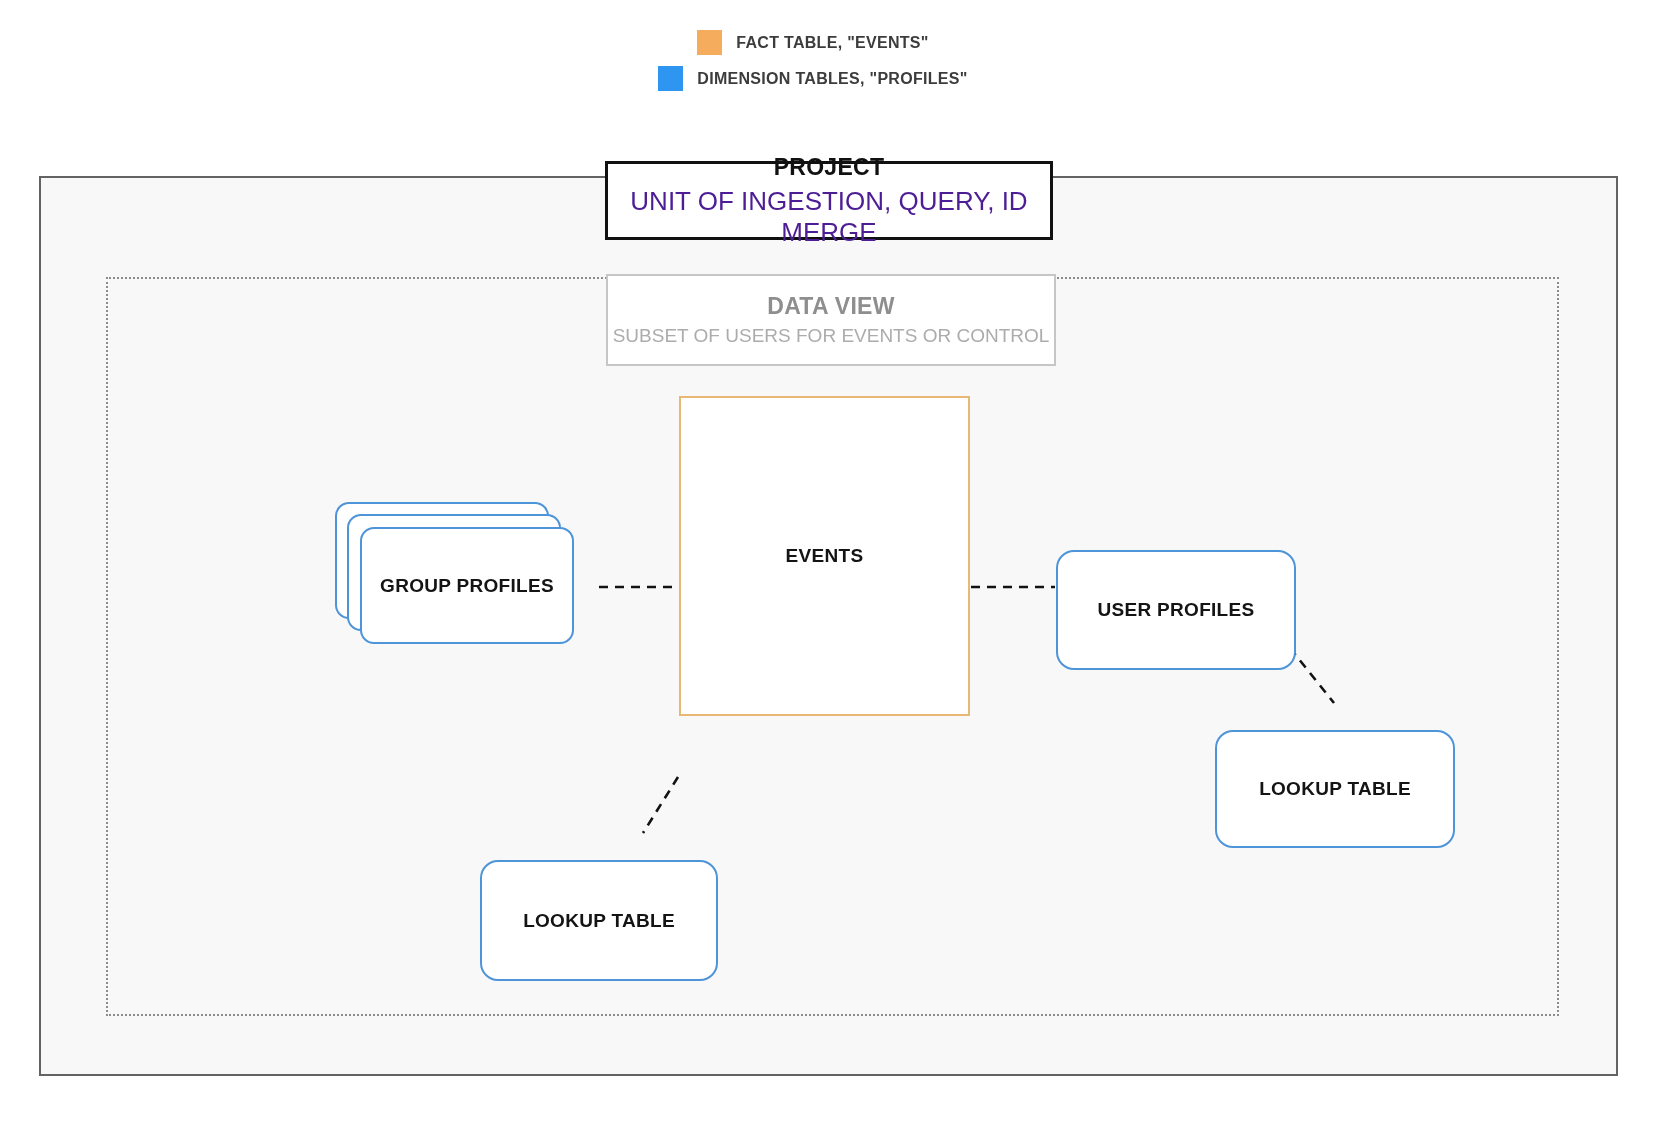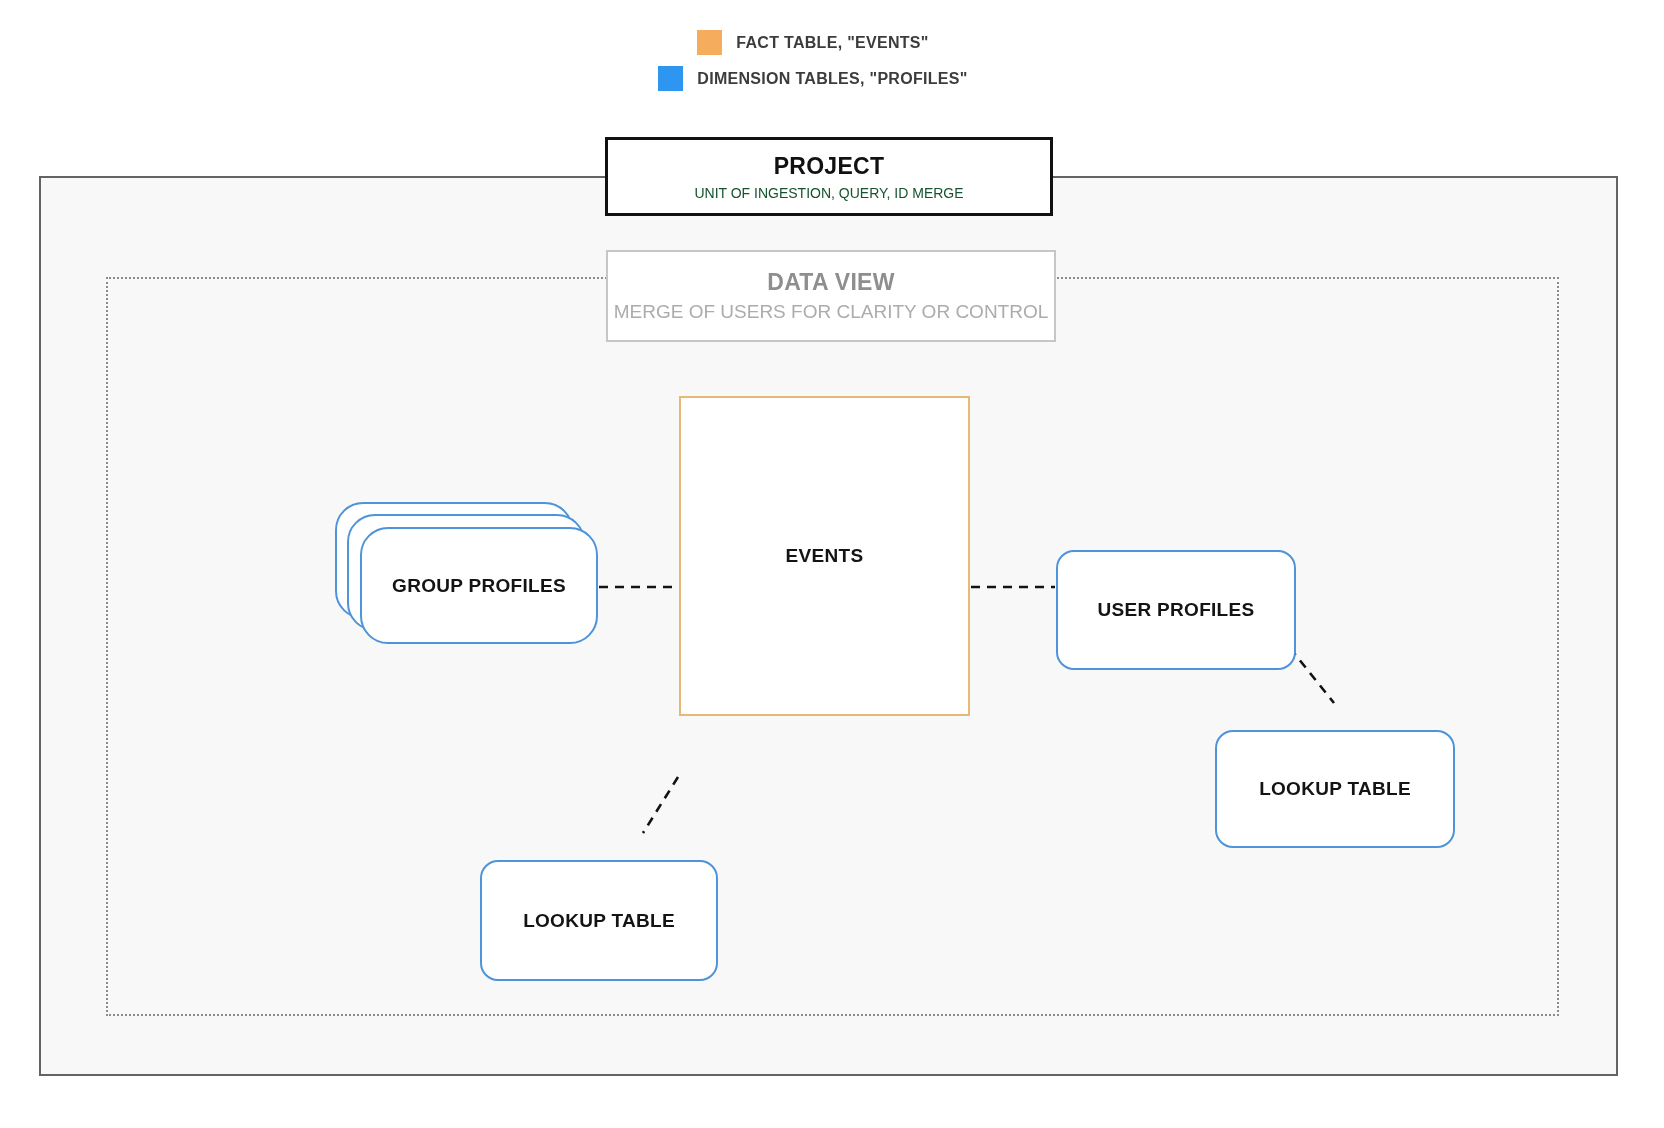--- a/index.html
+++ b/index.html
@@ -78,37 +78,38 @@
     position: absolute;
     box-sizing: border-box;
     display: flex;
     flex-direction: column;
     align-items: center;
     justify-content: center;
     gap: 5px;
     text-align: center;
     background: #ffffff;
     z-index: 5;
+    margin-top: 24px;
   }
   .project-box {
     left: 605px;
     top: 137px;
     width: 448px;
     height: 79px;
     border: 3px solid #111111;
   }
   .project-box .hb-title {
     font-size: 23px;
     font-weight: bold;
     color: #111111;
     letter-spacing: 0.3px;
   }
   .project-box .hb-subtitle {
-    font-size: 14px;
-    color: #14532d;
+    font-size: 26px;
+    color: #4c1d95;
   }
   .dataview-box {
     left: 606px;
     top: 250px;
     width: 450px;
     height: 92px;
     border: 2px solid #c6c6c6;
   }
   .dataview-box .hb-title {
     font-size: 23px;
@@ -151,25 +152,25 @@
     margin-top: 24px;
   }
   .node-user-profiles  { left: 1056px; top: 526px; width: 240px; height: 120px; }
   .node-lookup-right   { left: 1215px; top: 706px; width: 240px; height: 118px; }
   .node-lookup-bottom  { left: 480px;  top: 836px; width: 238px; height: 121px; }
 
   
   .stack-card {
     position: absolute;
     box-sizing: border-box;
-    width: 238px;
+    width: 214px;
     height: 117px;
     background: #ffffff;
     border: 2.5px solid var(--dimension-border);
-    border-radius: 28px;
+    border-radius: 14px;
   }
   .stack-back-2 { left: 335px; top: 502px; z-index: 3; }
   .stack-back-1 { left: 347px; top: 514px; z-index: 3; }
   .stack-front  { left: 360px; top: 527px; z-index: 4;
                   display: flex; align-items: center; justify-content: center; }
 
   
   .connector-svg {
     position: absolute;
     left: 0;
@@ -213,21 +214,21 @@
     <line class="connector" x1="678" y1="777" x2="643" y2="833"></line>
   </svg>
 
   <div class="header-box project-box">
     <div class="hb-title">PROJECT</div>
     <div class="hb-subtitle">UNIT OF INGESTION, QUERY, ID MERGE</div>
   </div>
 
   <div class="header-box dataview-box">
     <div class="hb-title">DATA VIEW</div>
-    <div class="hb-subtitle">MERGE OF USERS FOR CLARITY OR CONTROL</div>
+    <div class="hb-subtitle">SUBSET OF USERS FOR EVENTS OR CONTROL</div>
   </div>
 
   <div class="node node-fact">
     <span class="node-label">EVENTS</span>
   </div>
 
   <div class="stack-card stack-back-2"></div>
   <div class="stack-card stack-back-1"></div>
   <div class="stack-card stack-front">
     <span class="node-label">GROUP PROFILES</span>

